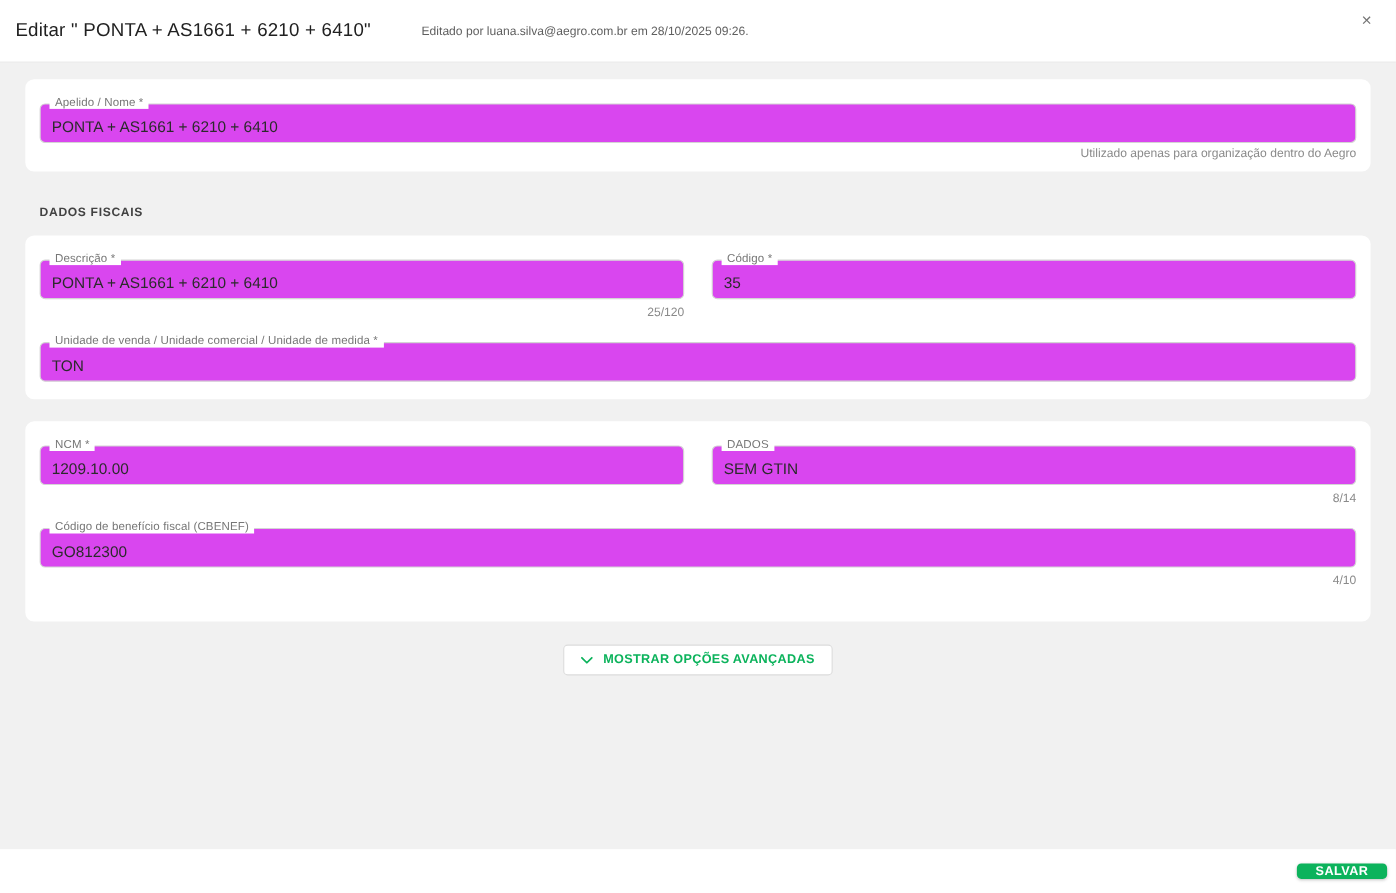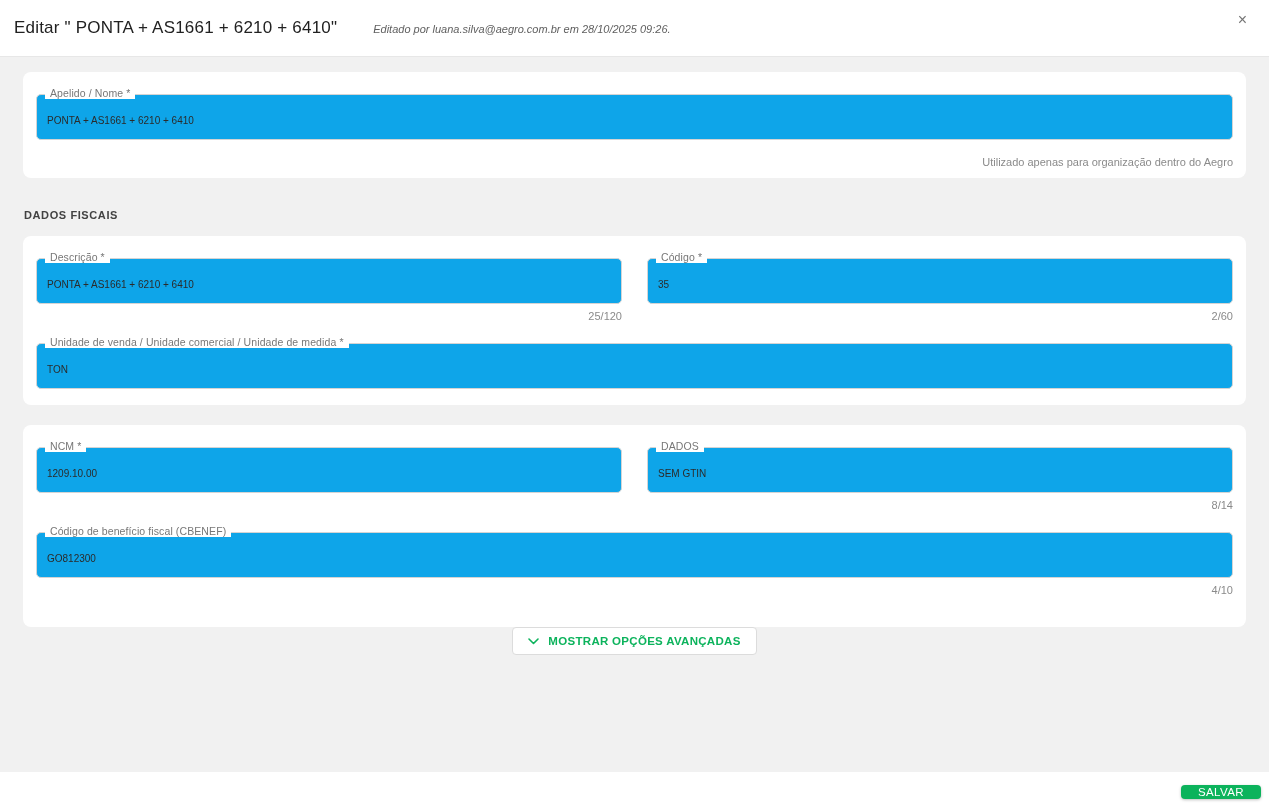--- a/index.html
+++ b/index.html
@@ -19,23 +19,22 @@
     background: #fff;
     border-bottom: 1px solid #e7e7e7;
     display: flex;
     align-items: center;
     padding: 0 16px 0 14px;
     flex: 0 0 auto;
   }
   .title { font-size: 17px; color: #212121; letter-spacing: .2px; }
   .edited-note {
     font-size: 11px;
-    font-style: italic;
     color: #5f5f5f;
-    margin-left: 36px;
+    margin-left: 46px;
     padding-top: 2px;
   }
   .close-btn {
     margin-left: auto;
     font-size: 16px;
     color: #757575;
     cursor: pointer;
     line-height: 1;
     padding: 4px 6px;
     align-self: flex-start;
@@ -51,36 +50,36 @@
     padding: 22px 13px 16px;
   }
   .card1 { padding-bottom: 10px; }
   .card3 { padding-bottom: 30px; }
 
   .section-title {
     font-size: 11px;
     font-weight: bold;
     color: #424242;
     letter-spacing: .6px;
-    margin: 31px 0 15px 1px;
+    margin: 31px 0 15px 13px;
   }
   .card2 { margin-bottom: 20px; }
 
   
   .fgroup { position: relative; }
   .field { position: relative; }
   .field input {
     width: 100%;
-    height: 46px;
+    height: 36px;
     border: 1px solid #d4d4d4;
     border-radius: 5px;
-    background: #0ea5e9;
+    background: #d946ef;
     padding: 6px 10px 0;
     font-family: "Liberation Sans", sans-serif;
-    font-size: 10px;
+    font-size: 14px;
     color: #2b2b2b;
     outline: none;
   }
   .field input::placeholder { color: #8d8d8d; }
   .flabel {
     position: absolute;
     top: -7px;
     left: 9px;
     background: #fff;
     padding: 0 5px;
@@ -94,27 +93,27 @@
     text-align: right;
     font-size: 11px;
     color: #8a8a8a;
     margin-top: 6px;
     height: 13px;
   }
   .helper {
     text-align: right;
     font-size: 11px;
     color: #8a8a8a;
-    margin-top: 16px;
+    margin-top: 4px;
   }
   .row2 { display: grid; grid-template-columns: 1fr 1fr; gap: 25px; }
   .row-gap { margin-top: 20px; }
 
   
-  .advanced-row { display: flex; justify-content: center; }
+  .advanced-row { display: flex; justify-content: center; margin-top: 21px; }
   .advanced-btn {
     display: flex;
     align-items: center;
     gap: 9px;
     background: #fff;
     border: 1px solid #dcdcdc;
     border-radius: 4px;
     padding: 7px 15px;
     cursor: pointer;
     color: #0cb35c;
@@ -135,21 +134,21 @@
     padding: 0 8px;
   }
   .save-btn {
     background: #0cb35c;
     color: #fff;
     border: none;
     border-radius: 4px;
     padding: 1px 17px;
     font-family: "Liberation Sans", sans-serif;
     font-size: 11.5px;
-    font-weight: normal;
+    font-weight: bold;
     letter-spacing: .4px;
     cursor: pointer;
     box-shadow: 0 1px 3px rgba(0,0,0,.25);
   }
 </style>
 </head>
 <body>
 
 <div class="header">
   <div class="title">Editar " PONTA + AS1661 + 6210 + 6410"</div>
@@ -178,21 +177,20 @@
           <input type="text" value="PONTA + AS1661 + 6210 + 6410" style="">
           <span class="flabel">Descrição *</span>
         </div>
         <div class="counter">25/120</div>
       </div>
       <div class="fgroup">
         <div class="field">
           <input type="text" value="35" style="">
           <span class="flabel">Código *</span>
         </div>
-        <div class="counter">2/60</div>
       </div>
     </div>
     <div class="fgroup row-gap">
       <div class="field">
         <input type="text" value="TON" style="">
         <span class="flabel">Unidade de venda / Unidade comercial / Unidade de medida *</span>
       </div>
     </div>
   </div>
 

